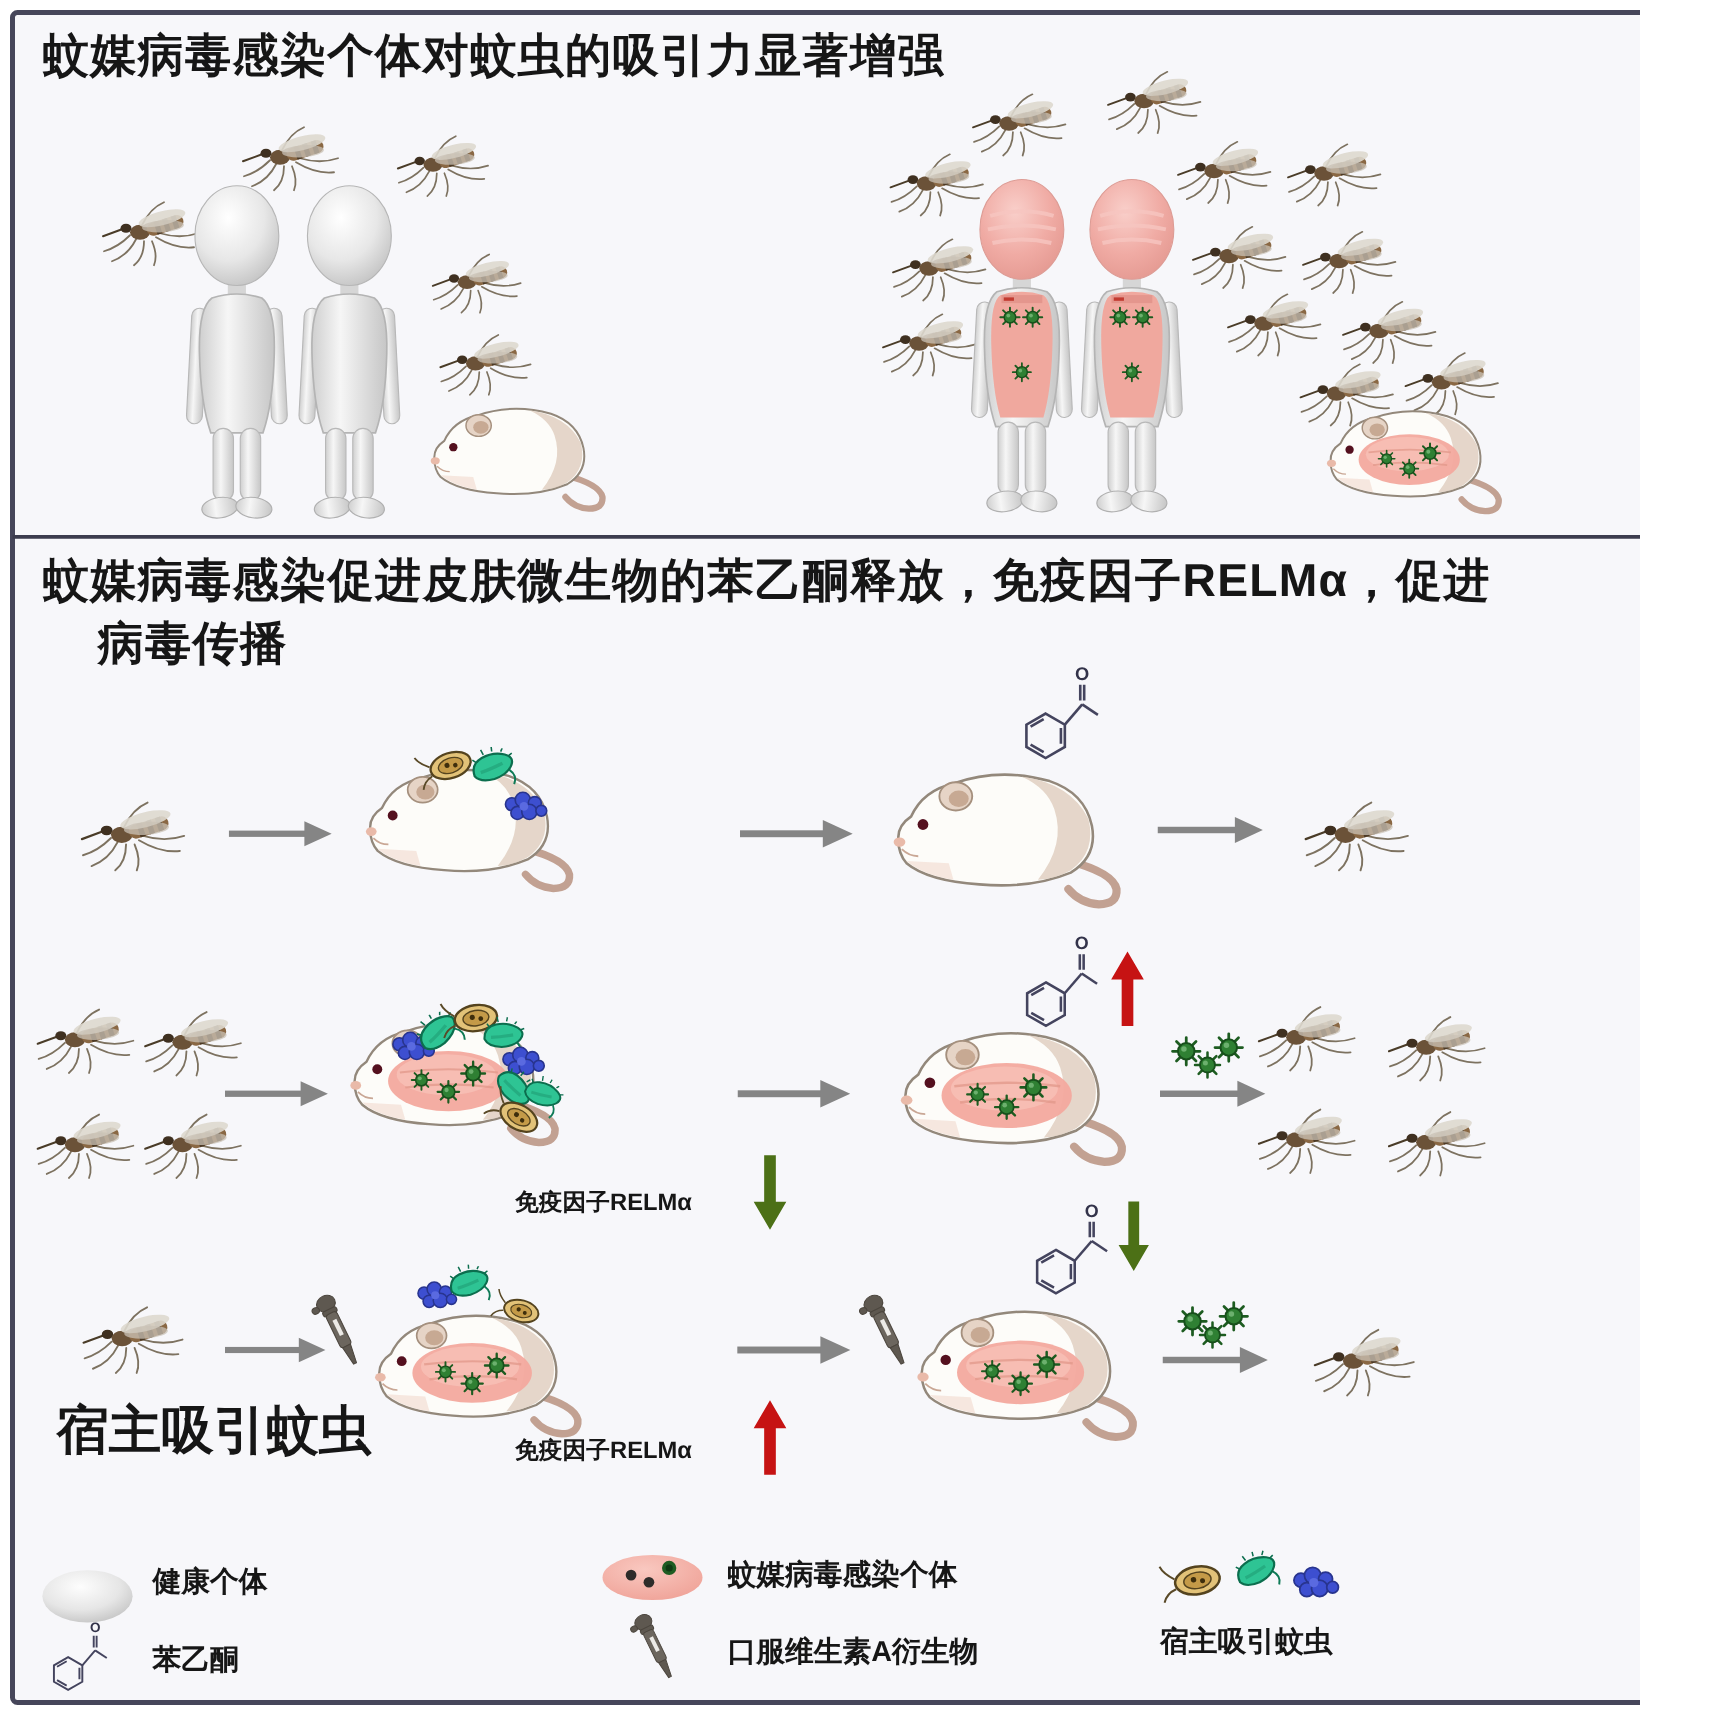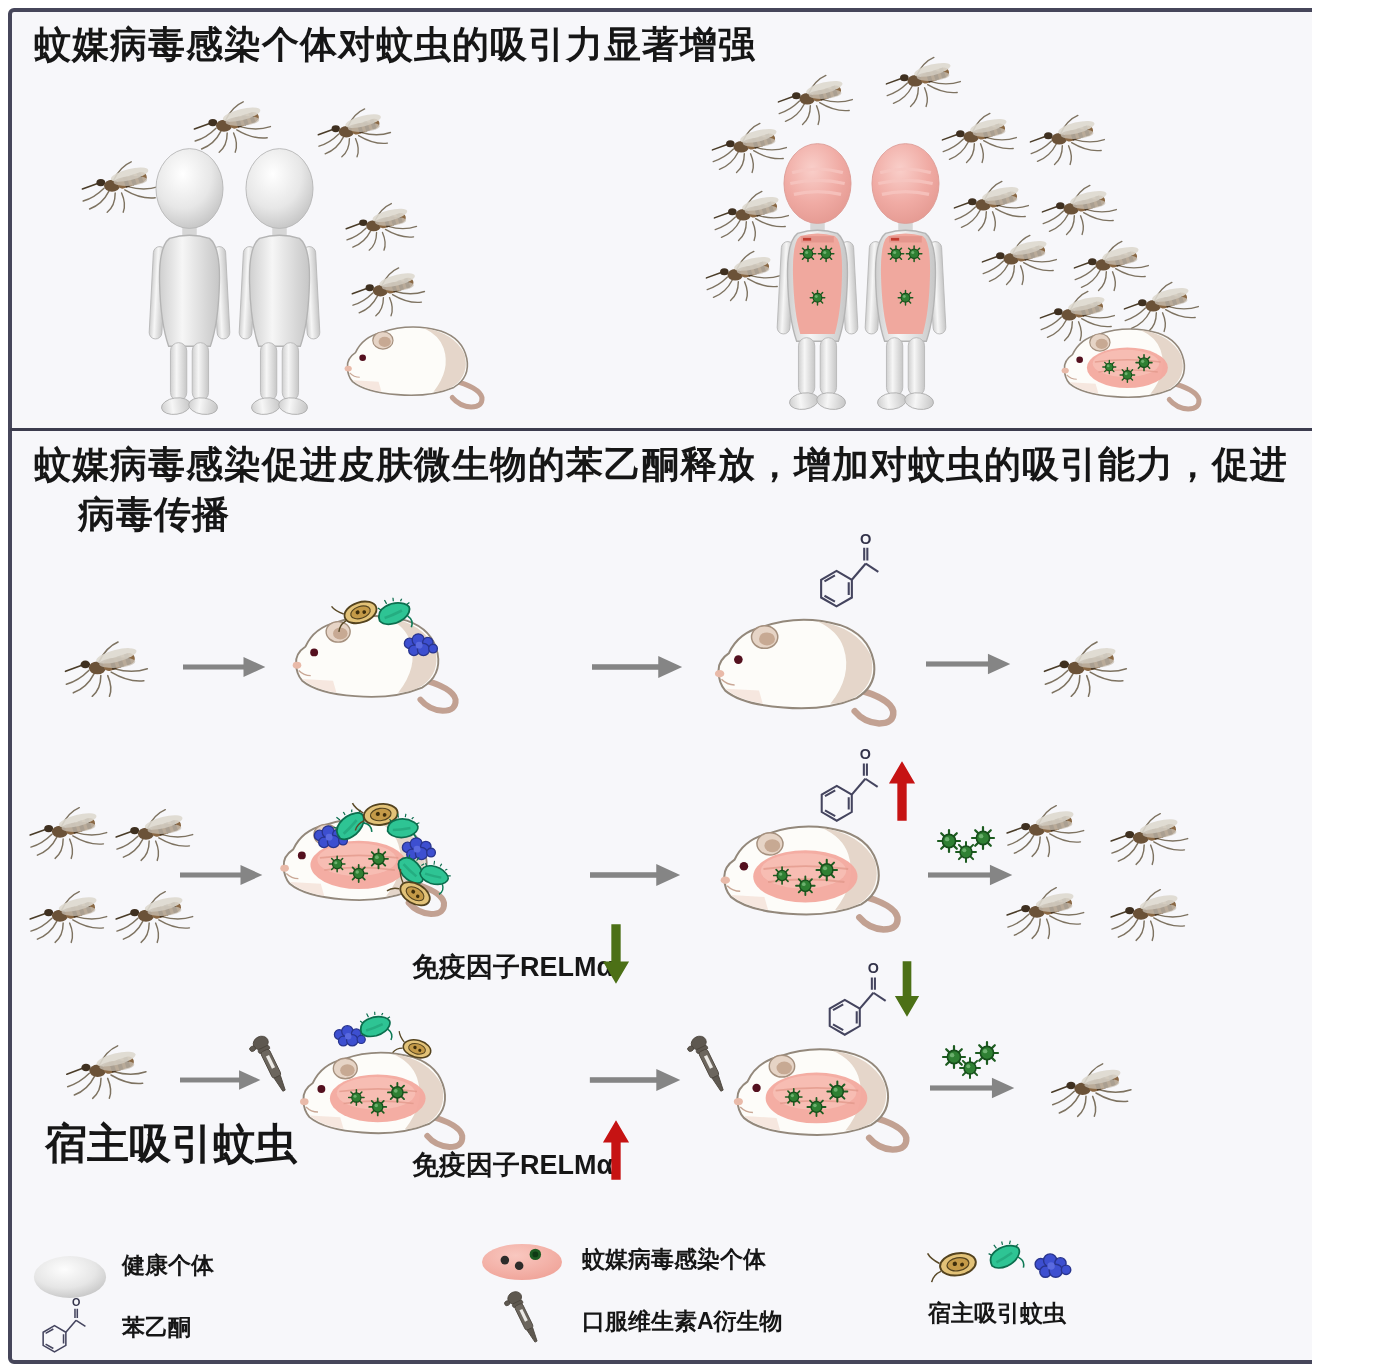--- a/index.html
+++ b/index.html
@@ -6,21 +6,21 @@
   #fig{position:relative;width:1312px;height:1372px;background:#ffffff;
        font-family:"Liberation Sans","DejaVu Sans",sans-serif;overflow:hidden;}
   .frame{position:absolute;left:8px;top:8px;width:1352px;height:1348px;
          border:4px solid #46465a;border-radius:6px;background:#f7f7fa;}
   .divider{position:absolute;left:10px;width:1356px;top:428px;height:3px;background:#3c3c4e;}
   .ab{position:absolute;}
   .txt{position:absolute;font-weight:700;color:#161616;white-space:nowrap;line-height:1.15;}
   .t1{left:34px;top:24px;font-size:37px;letter-spacing:1px;}
   .t2a{left:34px;top:444px;font-size:37px;letter-spacing:1px;}
   .t2b{left:34px;top:494px;font-size:37px;letter-spacing:1px;margin-left:44px;}
-  .relm{font-size:27px;text-align:center;}
+  .relm{font-size:19px;text-align:center;}
   .host{font-size:42px;}
   .leg{font-size:23px;}
   svg.ab{overflow:visible;}
 </style>
 </head>
 <body>
 
 <div id="fig">
 
   <svg width="0" height="0" style="position:absolute" aria-hidden="true">
@@ -277,21 +277,21 @@
   <svg class="ab" style="left:770px;top:140px;width:95px;height:272px">
       <use href="#humanI"></use>
     </svg>
   <svg class="ab" style="left:858px;top:140px;width:95px;height:272px">
       <use href="#humanI"></use>
     </svg>
   <svg class="ab" style="left:1055px;top:320px;width:152px;height:94px">
       <use href="#mouseI"></use>
     </svg>
 
-  <div class="txt t2a">蚊媒病毒感染促进皮肤微生物的苯乙酮释放，增加对蚊虫的吸引能力，促进</div>
+  <div class="txt t2a">蚊媒病毒感染促进皮肤微生物的苯乙酮释放，免疫因子RELMα，促进</div>
   <div class="txt t2b">病毒传播</div>
 
   <svg class="ab" style="left:62px;top:636px;width:88px;height:62px">
       <use href="#mosq"></use>
     </svg>
   <svg class="ab" style="left:183px;top:655px;width:84px;height:24px">
       <use href="#arrR"></use>
     </svg>
   <svg class="ab" style="left:285px;top:605px;width:180px;height:112px">
       <use href="#mouseH"></use>

